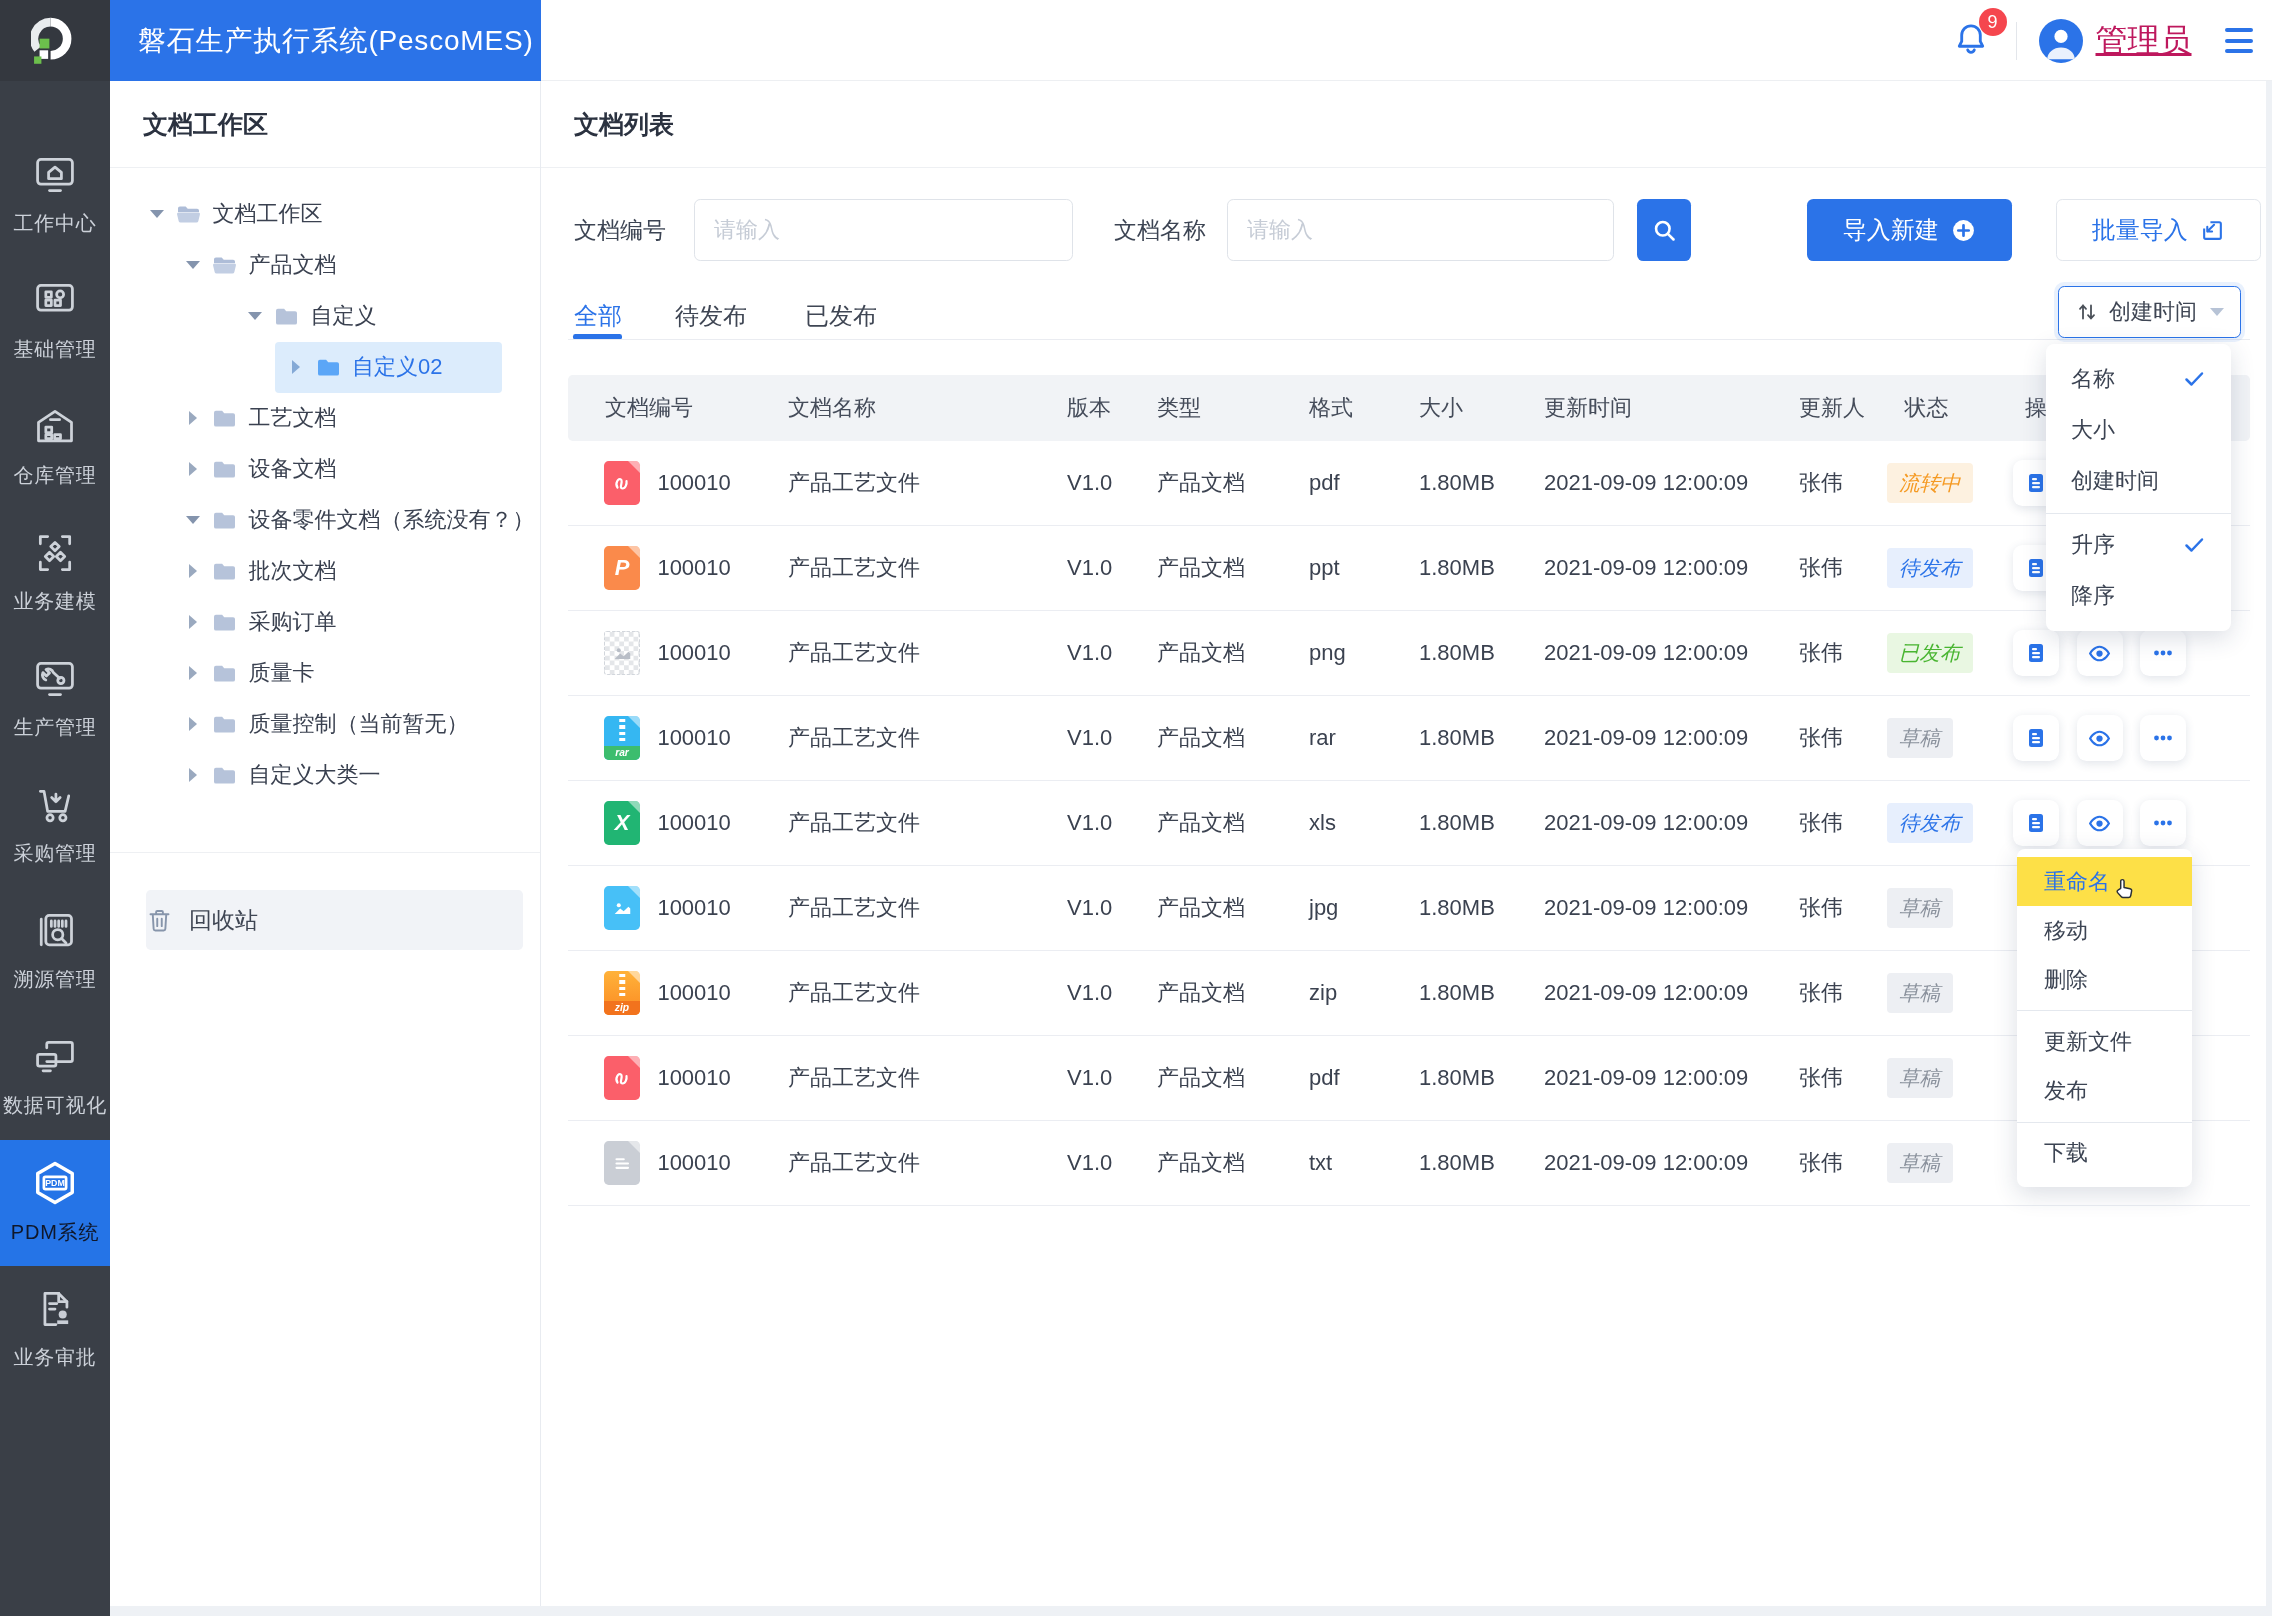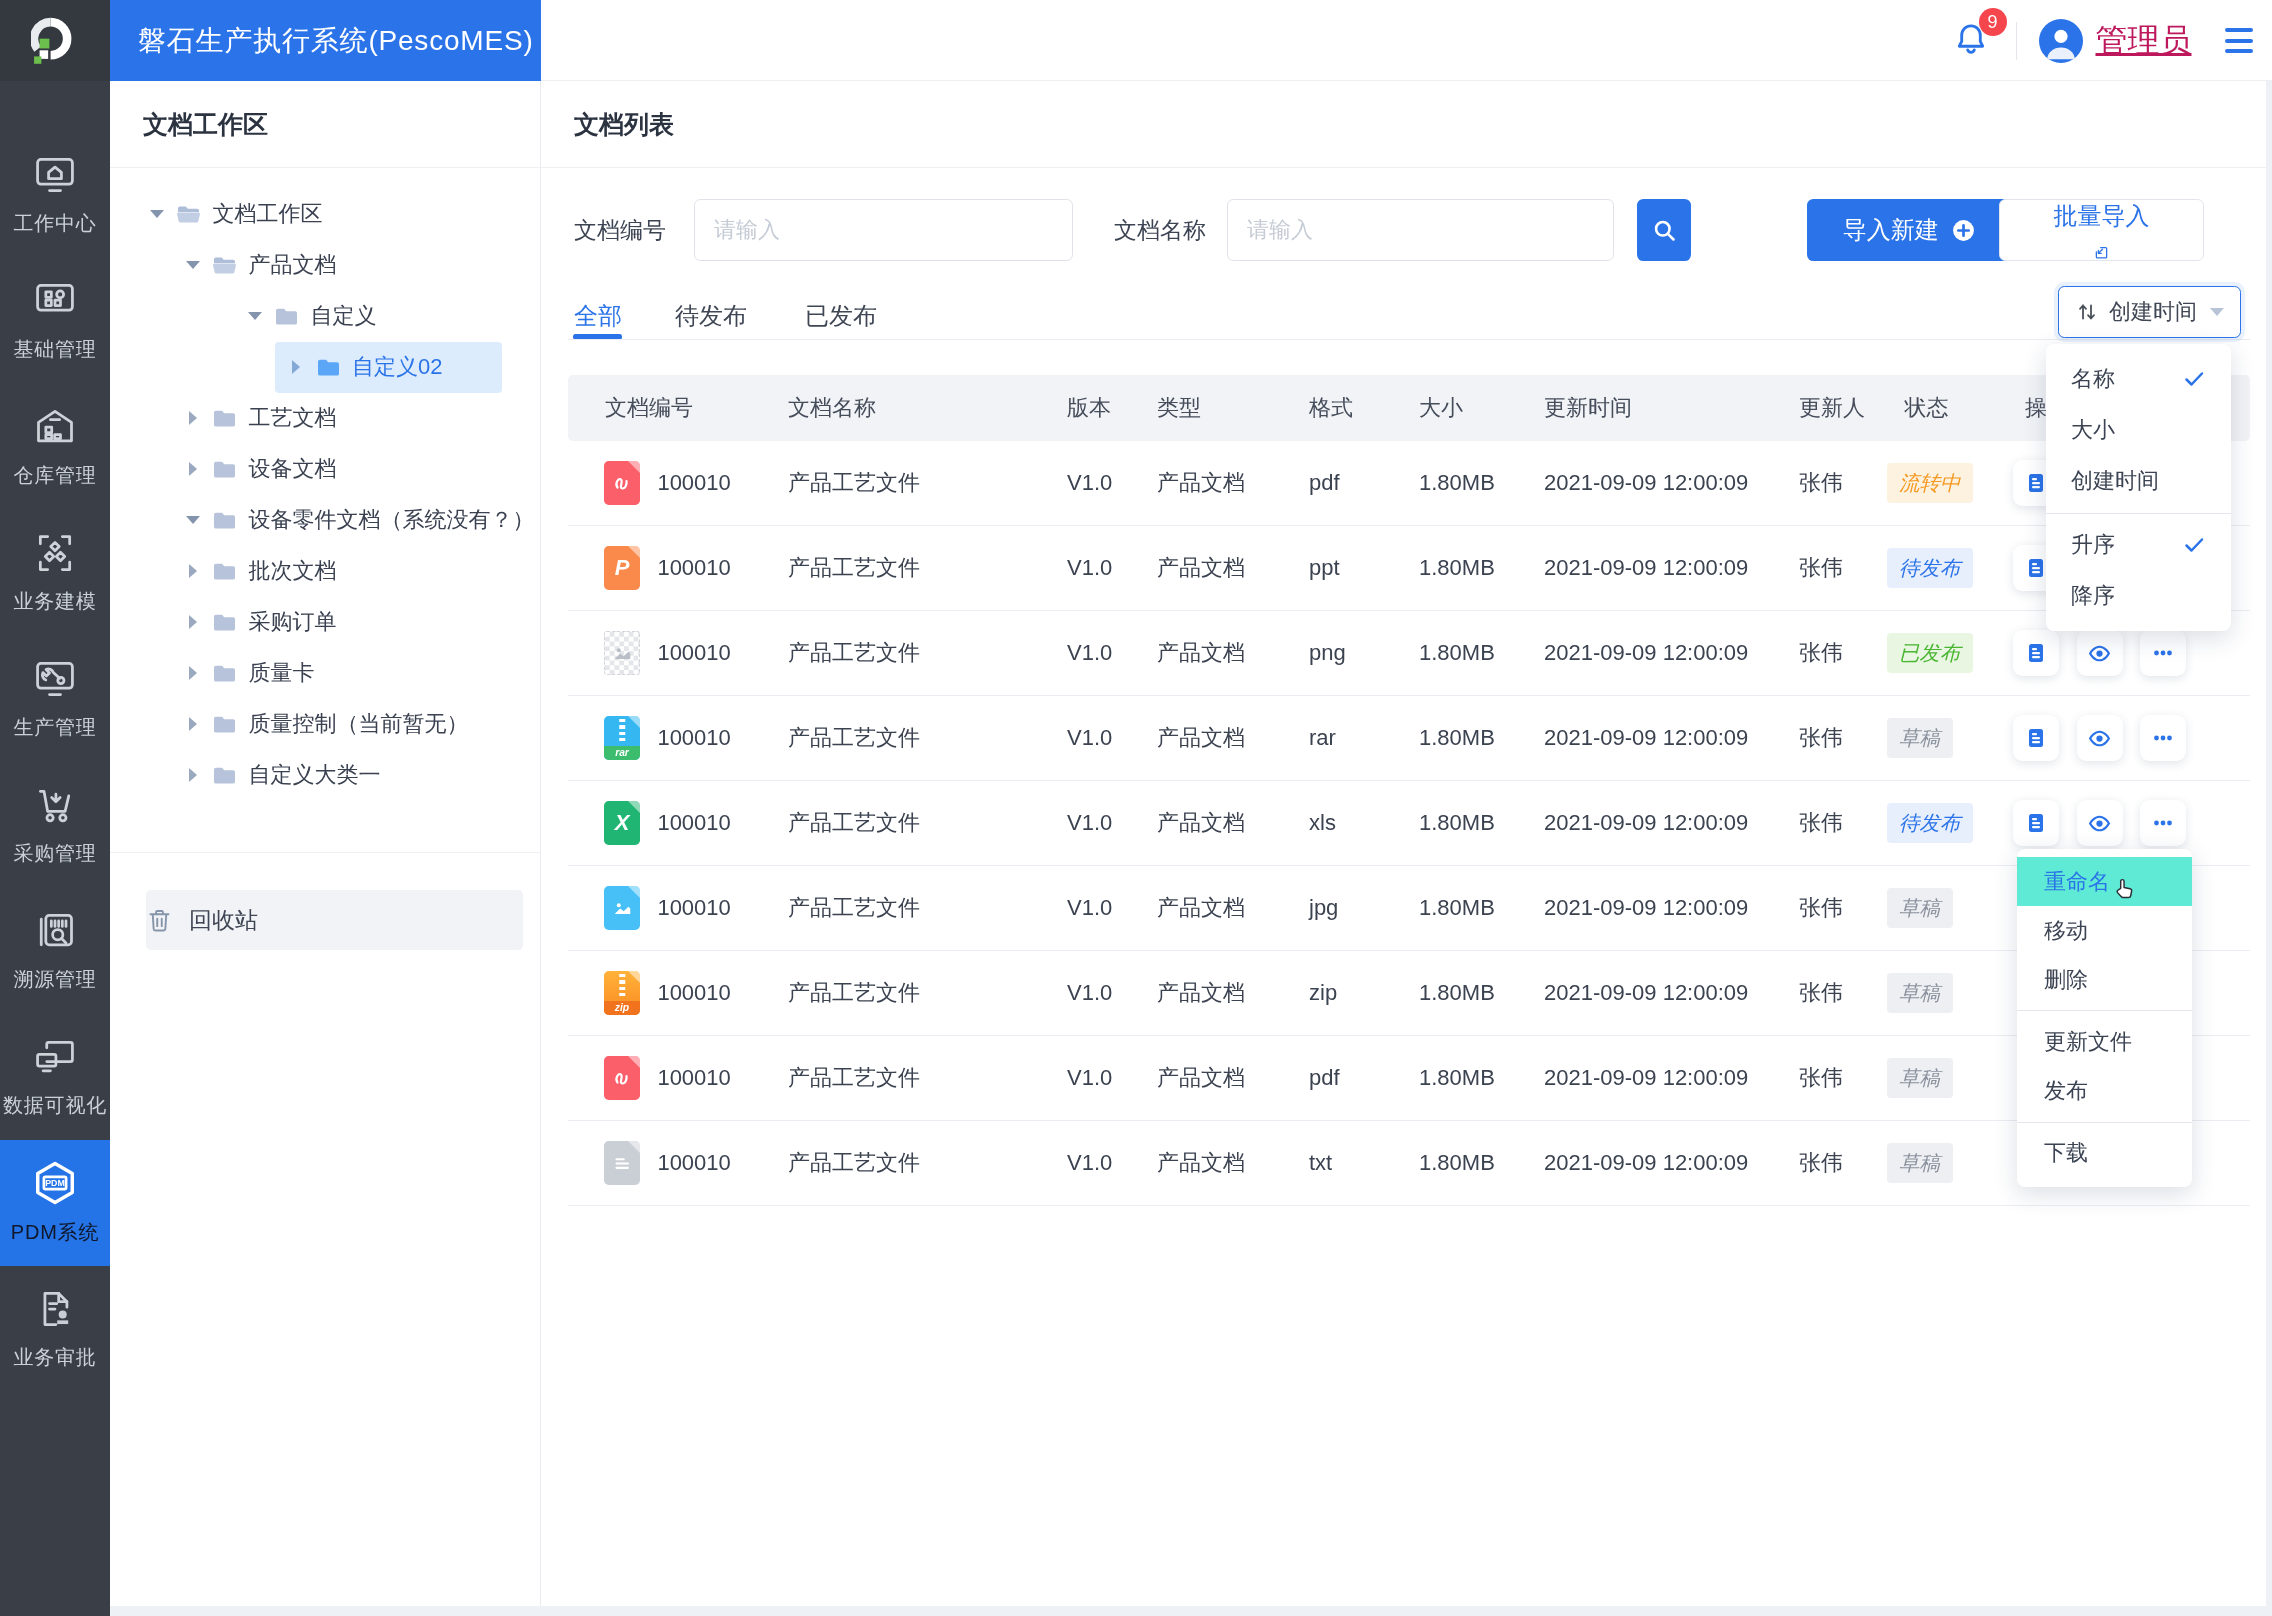--- a/index.html
+++ b/index.html
@@ -99,21 +99,21 @@
   .ficon[data-ficon="png"]::after { display:none; }
   .ficon[data-ficon="rar"]::before, .ficon[data-ficon="zip"]::before { content:""; position:absolute; top:3.2px; left:50%; transform:translateX(-50%); width:5.5px; height:22px; background:repeating-linear-gradient(180deg,#fff 0 3.2px,transparent 3.2px 6.3px); }
   .fband { position:absolute; bottom:0; left:0; right:0; height:14px; line-height:14px; text-align:center; font-size:10.3px; font-weight:700; color:#fff; }
   .ficon[data-ficon="rar"] .fband { background:#3cbd6e; }
   .ficon[data-ficon="zip"] .fband { background:#f2731d; }
   .ficon[data-ficon="ppt"] .fband, .ficon[data-ficon="xls"] .fband { position:static; height:auto; line-height:normal; font-size:22px; background:transparent; }
 
   
   .context-menu { position:absolute; left:1476px; top:768px; width:175px; background:#fff; border-radius:8px; box-shadow:0 6.3px 24px rgba(30,50,90,.16); padding:8px 0 9.5px; z-index:60; }
   .cm-item { height:49px; display:flex; align-items:center; padding:0 27px; font-size:22px; color:#3c4453; cursor:pointer; }
-  .cm-item.active { background:#5eead4; color:#2b73e8; }
+  .cm-item.active { background:#fde047; color:#2b73e8; }
   .cm-item.active svg { margin-left:3.2px; transform:translateY(8px); }
   .cm-divider { height:0.8px; background:#e4e8ee; margin:6.3px 0; }
 </style>
 </head>
 <body>
 
 <div id="page">
 
   <nav id="rail">
     <div id="logo">
@@ -381,21 +381,21 @@
           <path d="M15 15 L20 20" stroke="#fff" stroke-width="2.3" stroke-linecap="round"></path>
         </svg>
     </button>
     <button class="f-abs btn-primary" style="left:1266px; width:205px;">
       <span>导入新建</span>
       <svg width="25" height="25" viewBox="0 0 24 24">
           <circle cx="12" cy="12" r="10" fill="#fff"></circle>
           <path d="M12 7 v10 M7 12 h10" stroke="#2b73e8" stroke-width="2.6" stroke-linecap="round"></path>
         </svg>
     </button>
-    <button class="f-abs btn-ghost" style="left:1458px; width:205px;flex-direction:column;">
+    <button class="f-abs btn-ghost" style="left:1515px; width:205px;">
       <span>批量导入</span>
       <svg width="25" height="25" viewBox="0 0 24 24">
           <path d="M10 4 h8.5 A1.5 1.5 0 0 1 20 5.5 v13 A1.5 1.5 0 0 1 18.5 20 h-13 A1.5 1.5 0 0 1 4 18.5 V10" fill="none" stroke="#2b73e8" stroke-width="2"></path>
           <path d="M13.5 6.5 L7 13 M7 13 v-4.6 M7 13 h4.6" fill="none" stroke="#2b73e8" stroke-width="2" stroke-linecap="round" stroke-linejoin="round"></path>
         </svg>
     </button>
 
     <span class="tab active" style="left:33px;">全部</span>
     <span class="tab" style="left:134px;">待发布</span>
     <span class="tab" style="left:264px;">已发布</span>

